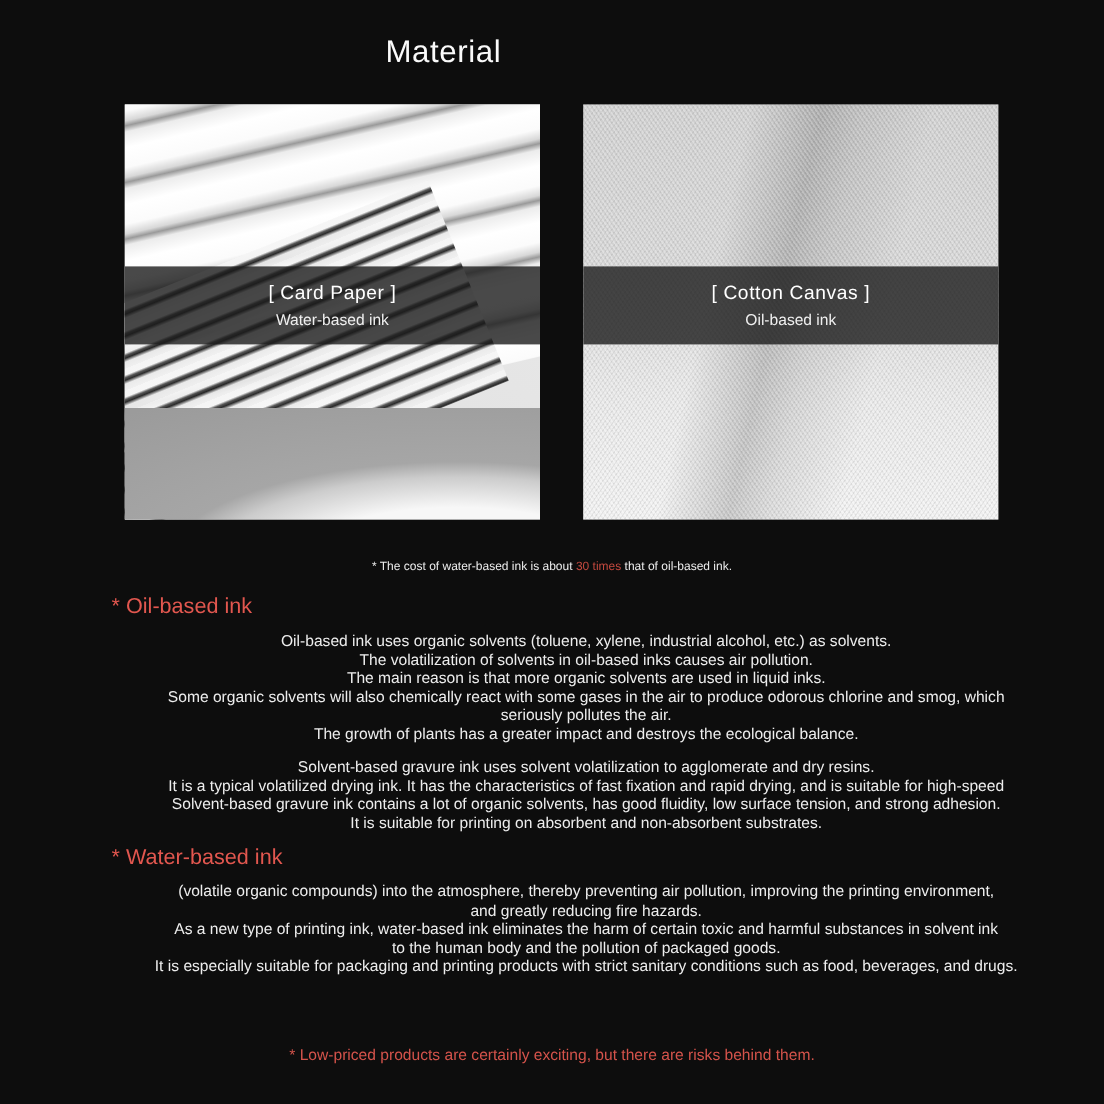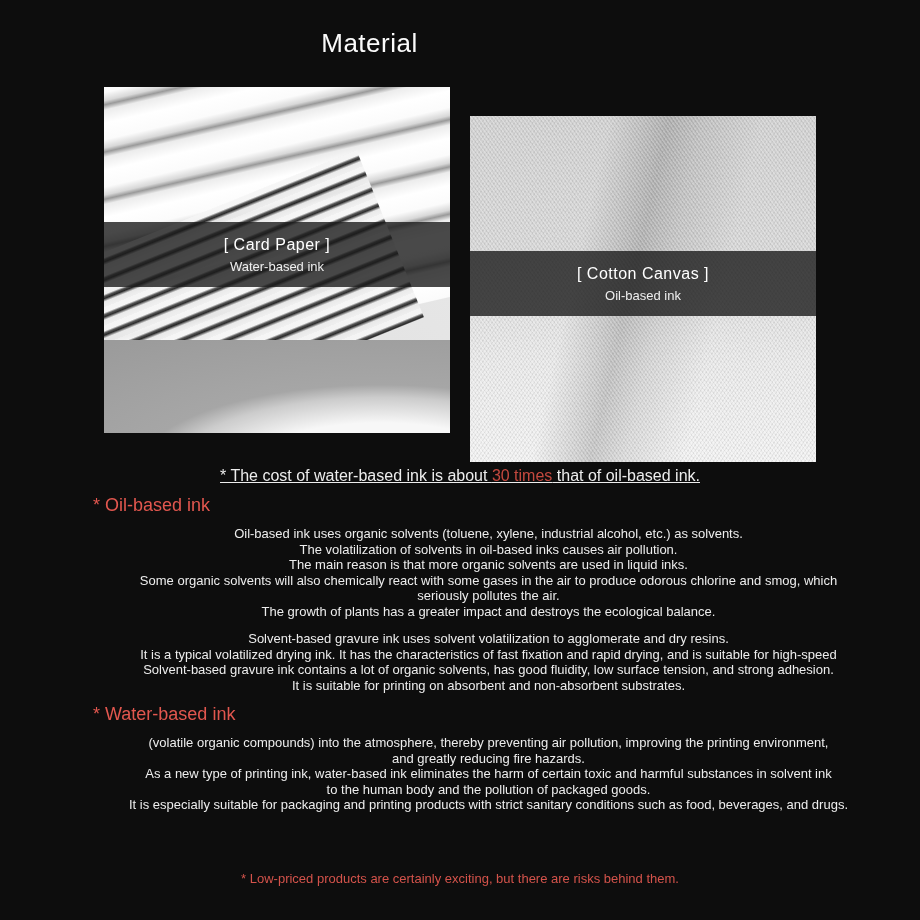--- a/index.html
+++ b/index.html
@@ -15,21 +15,21 @@
   .page-title {
     position:absolute; top:28px; left:0; width:739px;
     text-align:center;
     font-size:26px; font-weight:400; letter-spacing:0.5px;
     color:#fafafa;
   }
 
   
   .gallery {
     position:absolute; top:87px; left:104px;
-    display:flex; gap:20px;text-decoration:underline;
+    display:flex; gap:36px;text-decoration:underline;
   }
   .photo {
     position:relative; width:346px; height:346px; overflow:hidden;
     background:#e6e6e6;
   }
 
   
   .photo-left { background:linear-gradient(210deg,#f1f1f1 0%,#e7e7e7 30%,#dedede 100%); }
   .fan-top {
     position:absolute; top:-28%; left:-28%; width:165%; height:98%;
@@ -47,21 +47,20 @@
     position:absolute; bottom:0; left:0; width:100%; height:27%;
     background:radial-gradient(ellipse 130% 170% at 80% 140%,
       #f7f7f7 30%, #cccccc 46%, #a6a6a6 54%, #9b9b9b 100%);
   }
 
   
   .photo-right {
     background:
       linear-gradient(103deg, rgba(0,0,0,0) 33%, rgba(40,40,40,0.22) 47%, rgba(80,80,80,0.14) 55%, rgba(0,0,0,0) 69%),
       linear-gradient(180deg,#d2d2d2 0%,#d8d8d8 40%,#ebebeb 72%,#f3f3f3 100%);
-    margin-top: 29px;
   }
   .weave {
     position:absolute; inset:0;
     background:
       repeating-linear-gradient(55deg, rgba(255,255,255,0.22) 0px, rgba(255,255,255,0.22) 1px, rgba(0,0,0,0.035) 2px, rgba(0,0,0,0) 3px),
       repeating-linear-gradient(-55deg, rgba(110,110,110,0.12) 0px, rgba(110,110,110,0.12) 1px, rgba(0,0,0,0) 1px, rgba(0,0,0,0) 3px);
   }
 
   
   .band {
@@ -69,21 +68,21 @@
     background:rgba(28,28,28,0.8);
     display:flex; flex-direction:column; align-items:center; justify-content:center;
     gap:5px; z-index:2;
   }
   .band-title { font-size:16px; color:#ffffff; letter-spacing:0.5px; }
   .band-sub   { font-size:13px; color:#efefef; }
 
   
   .cost-note {
     position:absolute; top:467px; left:0; width:920px;
-    text-align:center; font-size:16px; color:#ededed;text-decoration:underline;
+    text-align:center; font-size:10px; color:#ededed;
   }
   .cost-note .hl { color:#c4493f; }
 
   
   .content {
     position:absolute; top:498px; left:93px; width:780px;
     font-size:13px; line-height:15.5px; color:#ededed;
   }
   .sec-heading {
     color:#e2574f; font-size:18px; line-height:15px;

